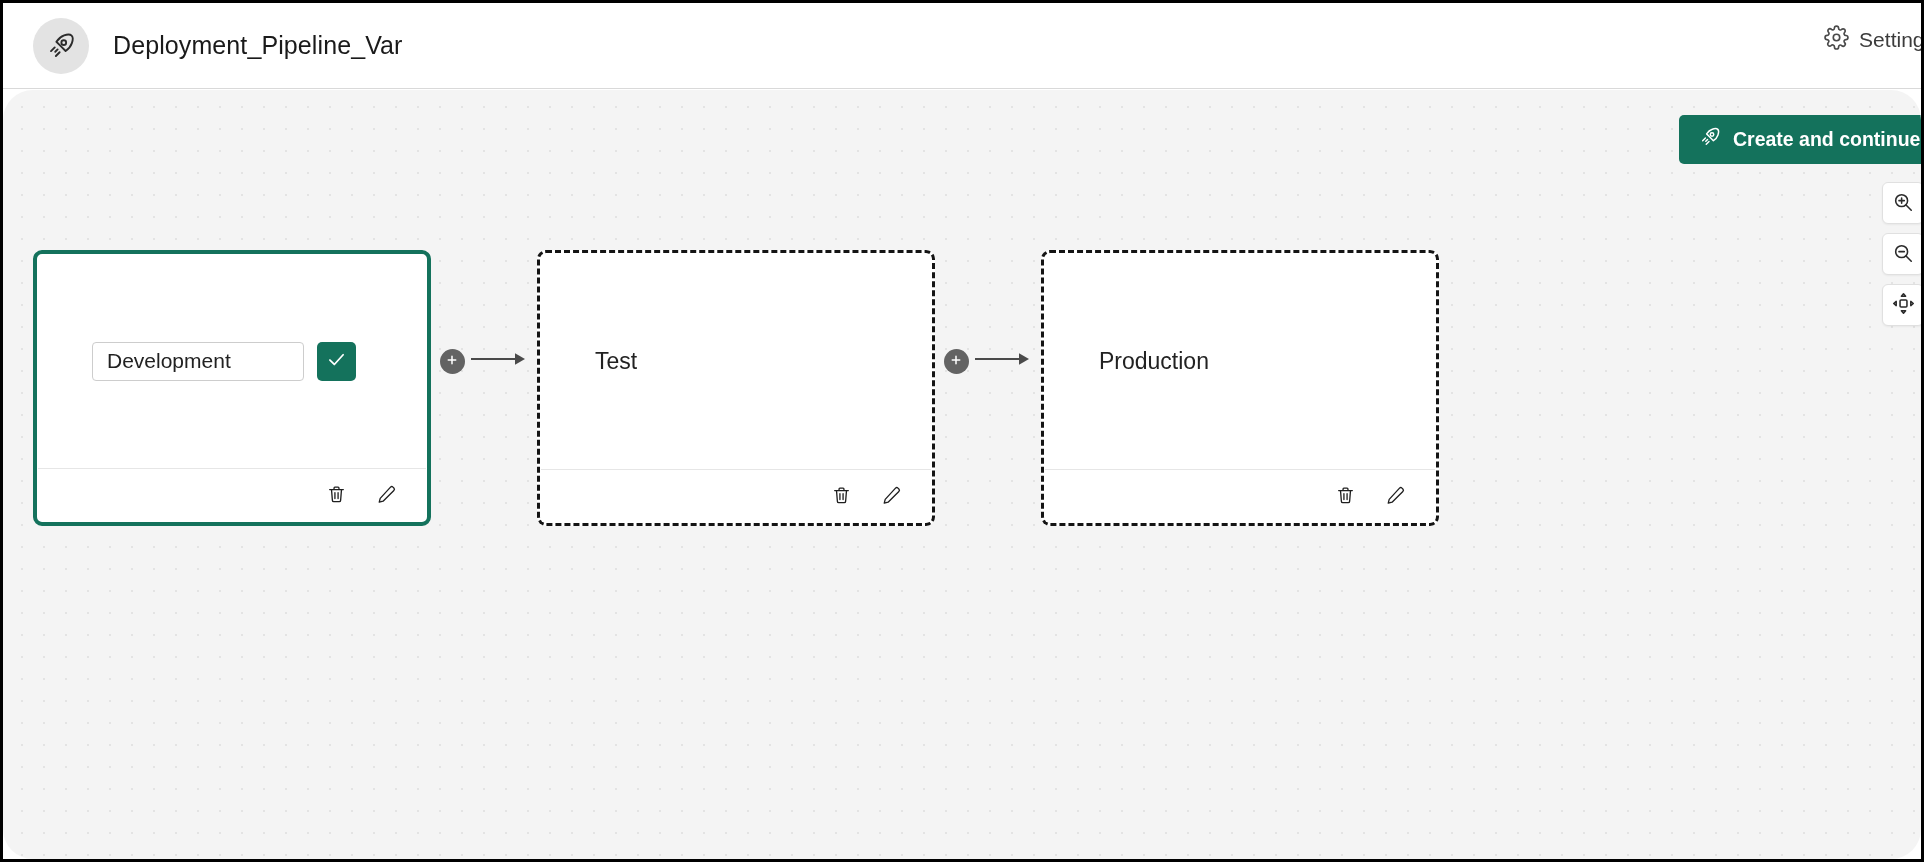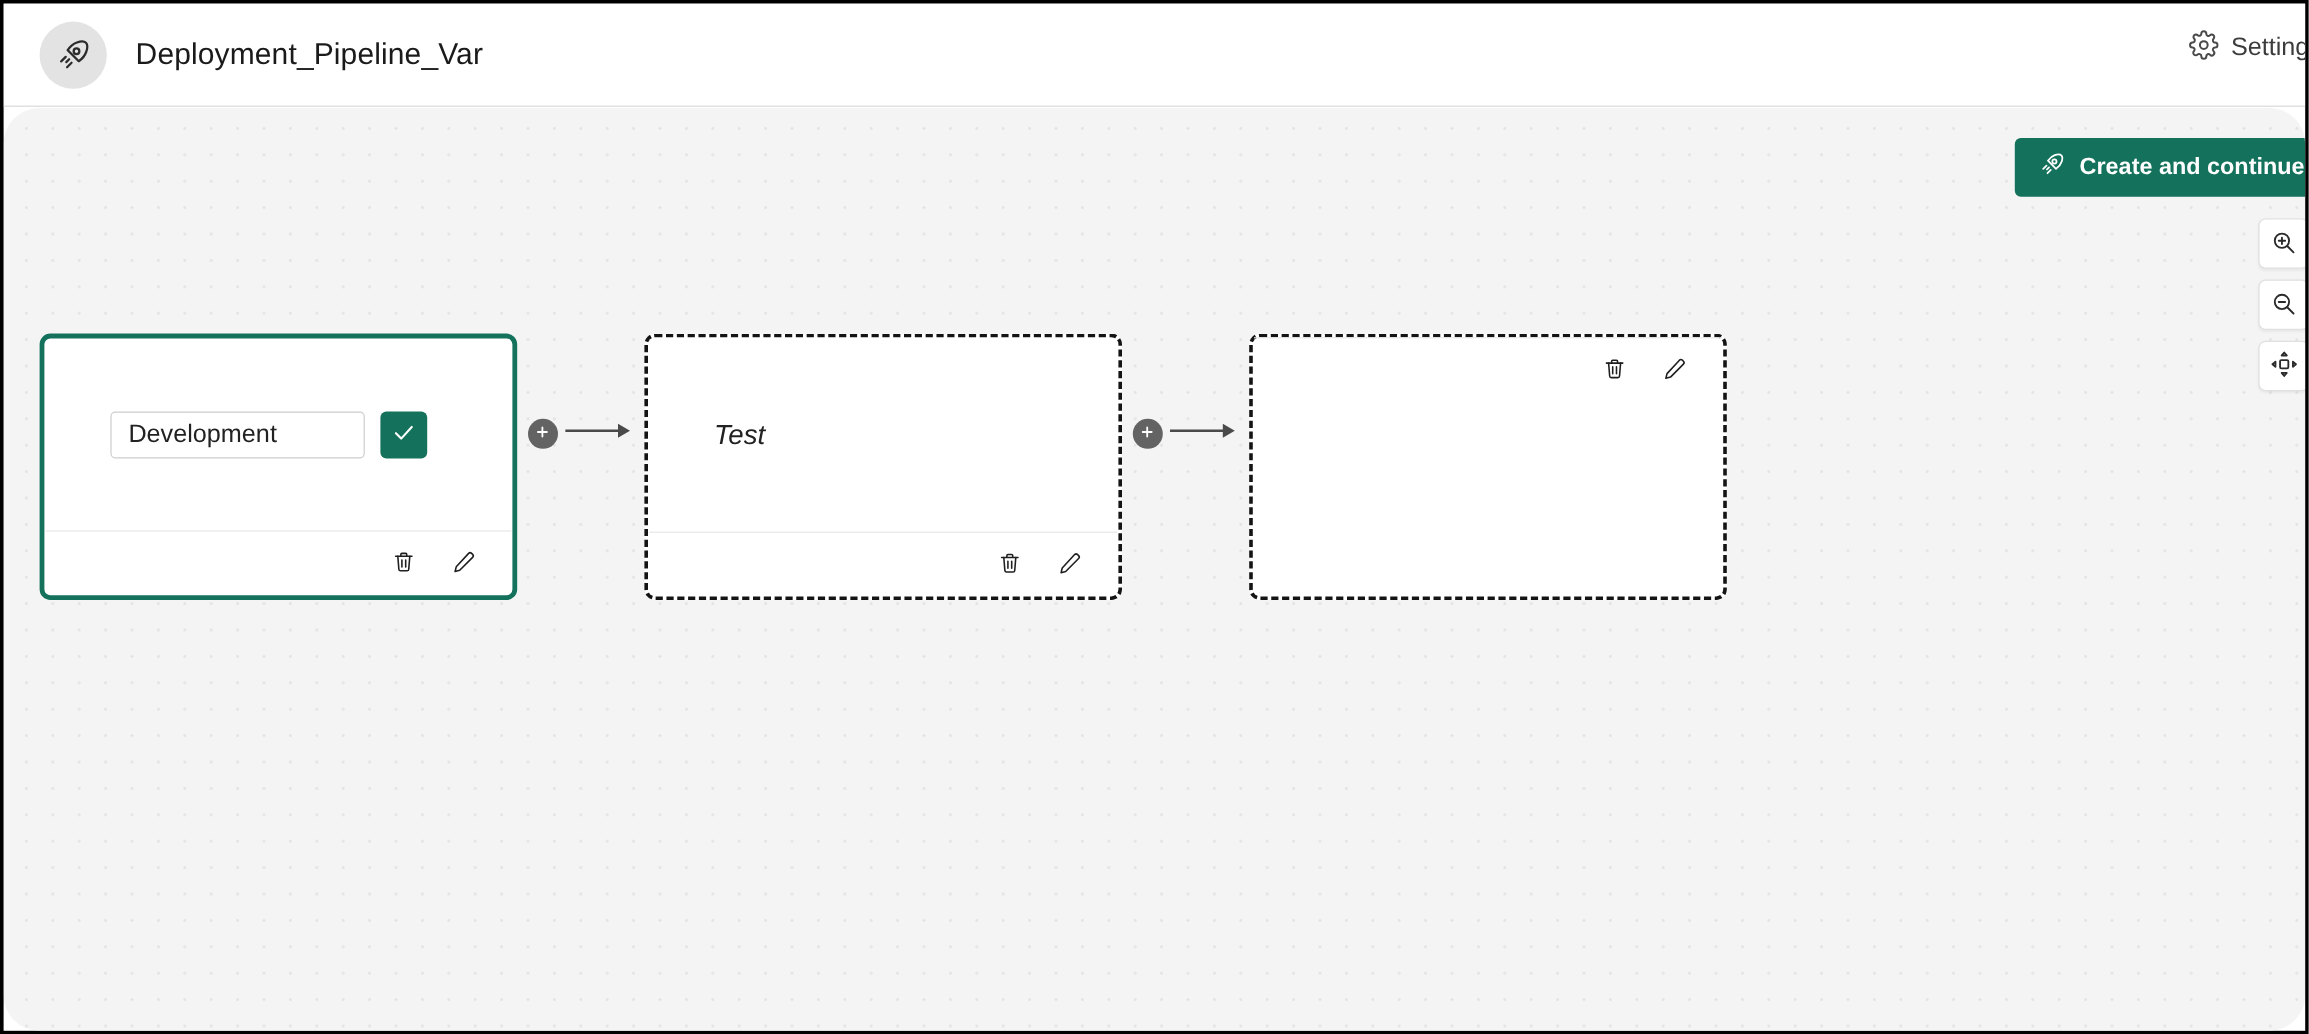--- a/index.html
+++ b/index.html
@@ -124,44 +124,42 @@
     position: absolute;
     top: 160px;
     left: 30px;
     display: flex;
     align-items: flex-start;
   }
 
   .node {
     position: relative;
     width: 398px;
-    height: 222px;
+    height: 276px;
     background: #ffffff;
     border-radius: 9px;
     display: flex;
     flex-direction: column;
-    margin-top: 28px;
   }
   .node.selected {
     border: 4px solid #14725c;
   }
   .node.draft {
     border: 3px dashed #141414;
   }
   .node-body {
     flex: 1 1 auto;
     display: flex;
     align-items: center;
     padding: 0 55px;
   }
   .node-title {
     font-size: 23px;
     color: #222222;
     white-space: nowrap;
-    font-style: italic;
   }
   .node-divider {
     height: 1px;
     background: #e6e6e6;
     margin: 0 1px;
   }
   .node-footer {
     height: 53px;
     display: flex;
     align-items: center;
@@ -388,20 +386,23 @@
         </button>
         <span class="arrow">
           <svg width="58" height="16" viewBox="0 0 58 16">
             <path d="M0 8h46" stroke="#4a4a4a" stroke-width="2.2"></path>
             <path d="M44 2.2L54 8l-10 5.8z" fill="#4a4a4a"></path>
           </svg>
         </span>
       </div>
 
       <div class="node draft">
+        <div class="node-body">
+          <span class="node-title">Production</span>
+        </div>
         <div class="node-divider"></div>
         <div class="node-footer">
           <button class="icon-btn">
             <span>
               <svg width="21" height="21" viewBox="0 0 24 24" fill="none" stroke="#1f1f1f" stroke-width="1.5" stroke-linecap="round" stroke-linejoin="round">
                 <path d="M4.2 6.4h15.6M9.2 6.4V4.6a1 1 0 011-1h3.6a1 1 0 011 1v1.8"></path>
                 <path d="M6.3 6.4l1 12.3a1.6 1.6 0 001.6 1.5h6.2a1.6 1.6 0 001.6-1.5l1-12.3"></path>
                 <path d="M10.2 10v6.6M13.8 10v6.6"></path>
               </svg>
             </span>

